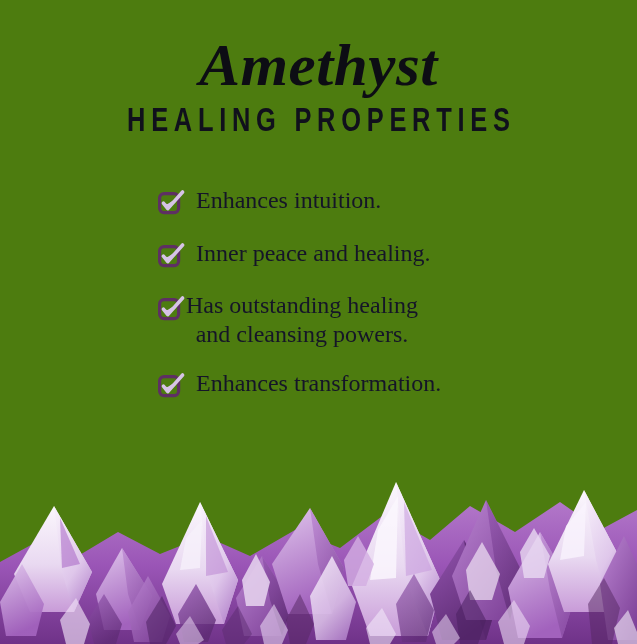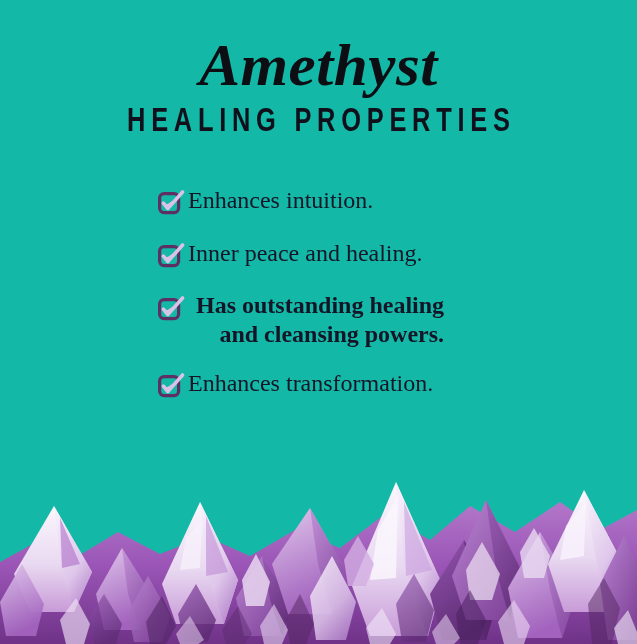--- a/index.html
+++ b/index.html
@@ -7,21 +7,21 @@
     padding: 0;
     background: #ffffff;
   }
   body {
     font-family: "Liberation Serif", serif;
   }
   #poster {
     position: relative;
     width: 637px;
     height: 644px;
-    background: #14b8a6;
+    background: #4d7c0f;
     overflow: hidden;
   }
 
   
   .header {
     position: absolute;
     top: 0;
     left: 0;
     width: 637px;
     text-align: center;
@@ -79,29 +79,28 @@
     width: 26px;
     height: 26px;
     overflow: visible;
   }
 
   .benefit-text {
     font-family: "Liberation Serif", "DejaVu Serif", serif;
     font-size: 24px;
     line-height: 30px;
     color: #151528;
-    margin-left: 4px;
+    margin-left: 12px;
     padding-top: 5px;
     white-space: pre-line;
   }
   .benefit-text.two-line {
-    text-align: right;
-    margin-left: 12px;
+    text-align: center;
+    margin-left: 2px;
     line-height: 29px;
-    font-weight: bold;
   }
 
   
   .crystals {
     position: absolute;
     left: 0;
     bottom: 0;
     width: 637px;
     height: 200px;
     overflow: hidden;

